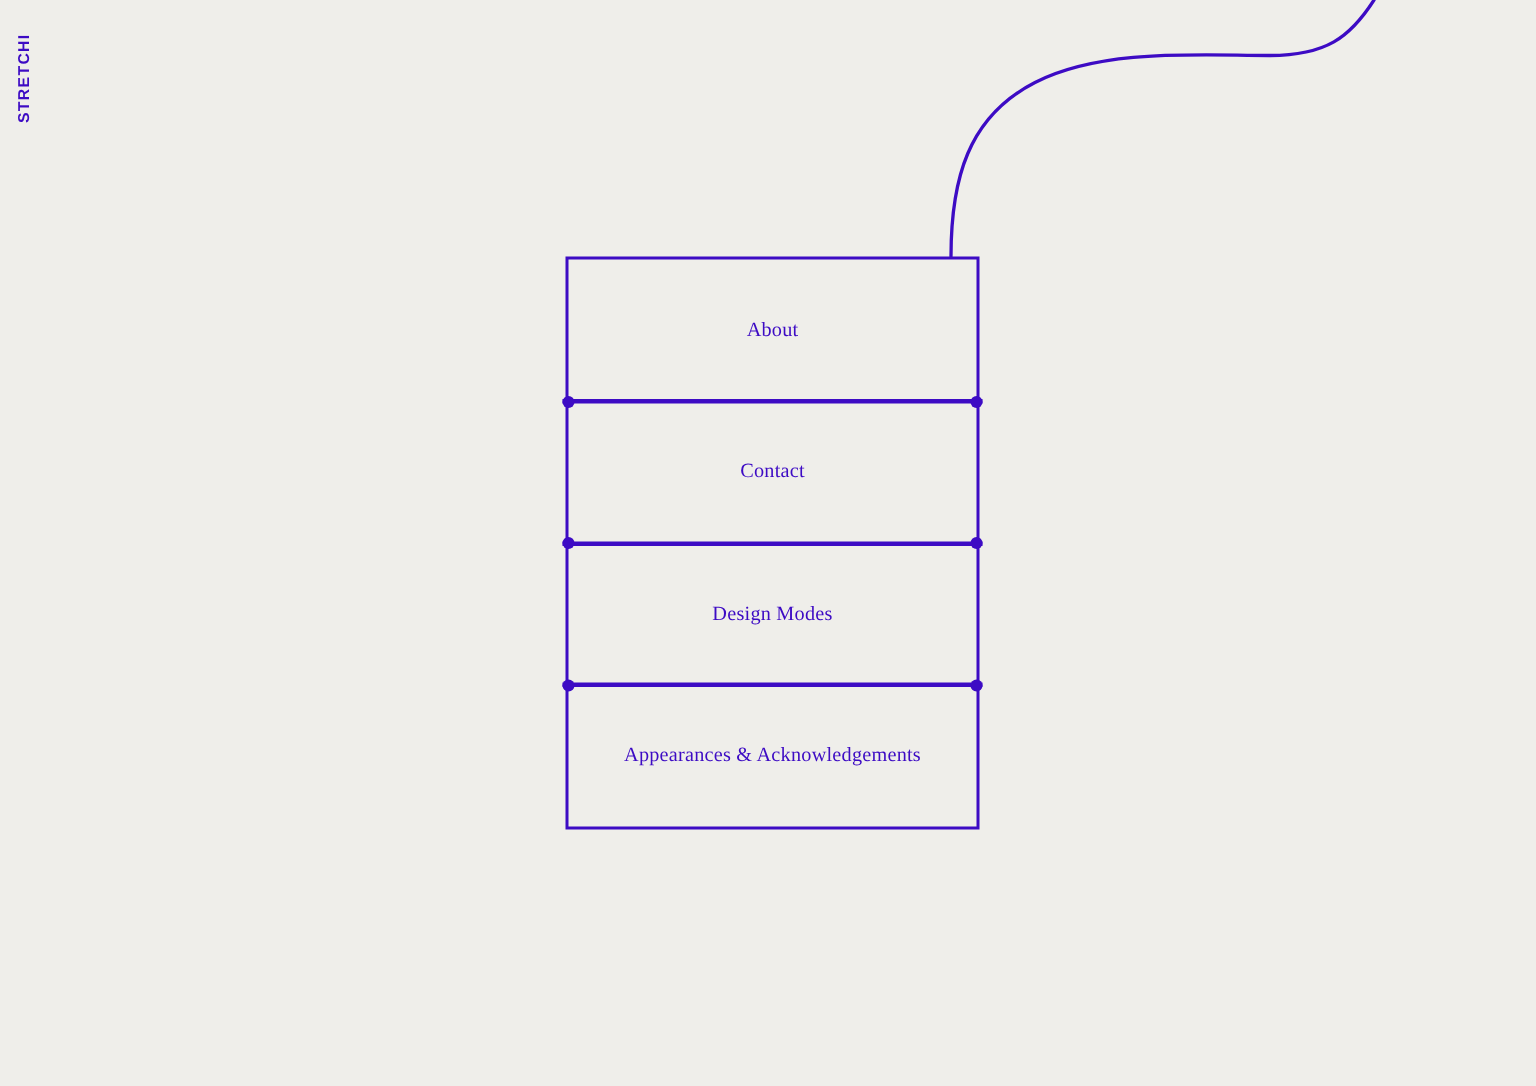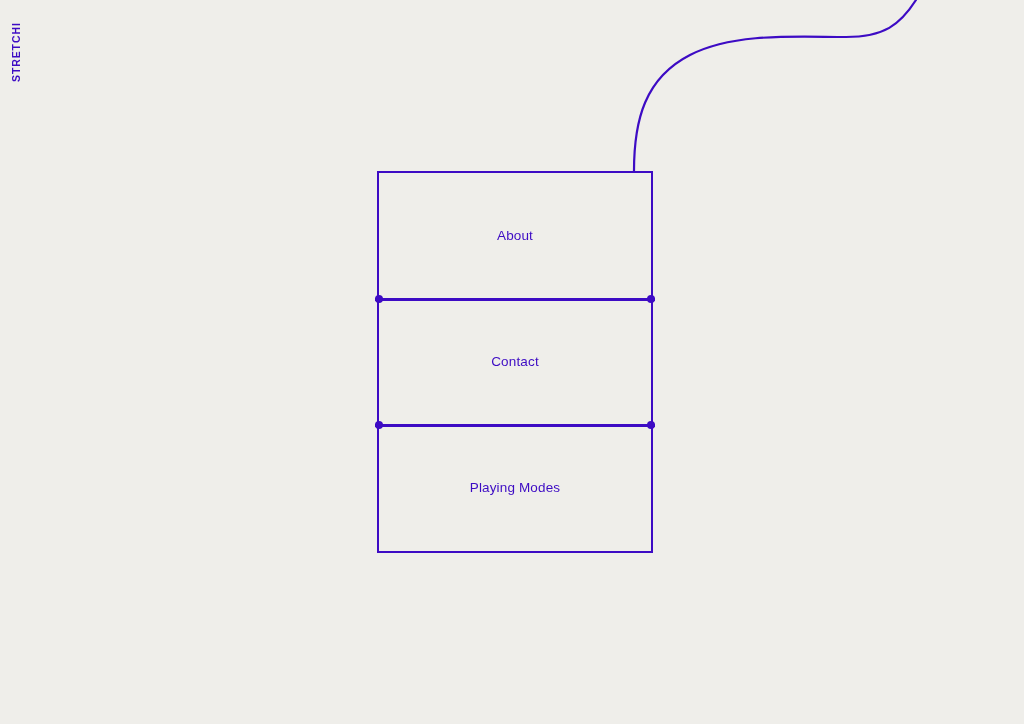--- a/index.html
+++ b/index.html
@@ -80,21 +80,21 @@
     position: relative;
     flex: 1 1 0;
     display: flex;
     align-items: center;
     justify-content: center;
     cursor: pointer;
     user-select: none;
   }
 
   .menu-item-label {
-    font-family: Liberation Sans, sans-serif;
+    font-family: Liberation Serif, serif;
     font-size: 13.5px;
     font-weight: 500;
     color: #3d0bc4;
     letter-spacing: 0.15px;
     text-align: left;
     line-height: 1.1;
     white-space: nowrap;
   }
 
   
@@ -153,22 +153,29 @@
         </div>
         <span class="menu-item-label">Contact</span>
       </div>
 
 
       <div class="menu-item">
         <div class="menu-divider">
           <span class="divider-dot dot-left"></span>
           <span class="divider-dot dot-right"></span>
         </div>
-        <span class="menu-item-label">Playing Modes</span>
+        <span class="menu-item-label">Design Modes</span>
       </div>
 
 
+      <div class="menu-item">
+        <div class="menu-divider">
+          <span class="divider-dot dot-left"></span>
+          <span class="divider-dot dot-right"></span>
+        </div>
+        <span class="menu-item-label">Appearances &amp; Acknowledgements</span>
+      </div>
 
 
     </div>
   </div>
 
 </div>
 
 </body></html>

